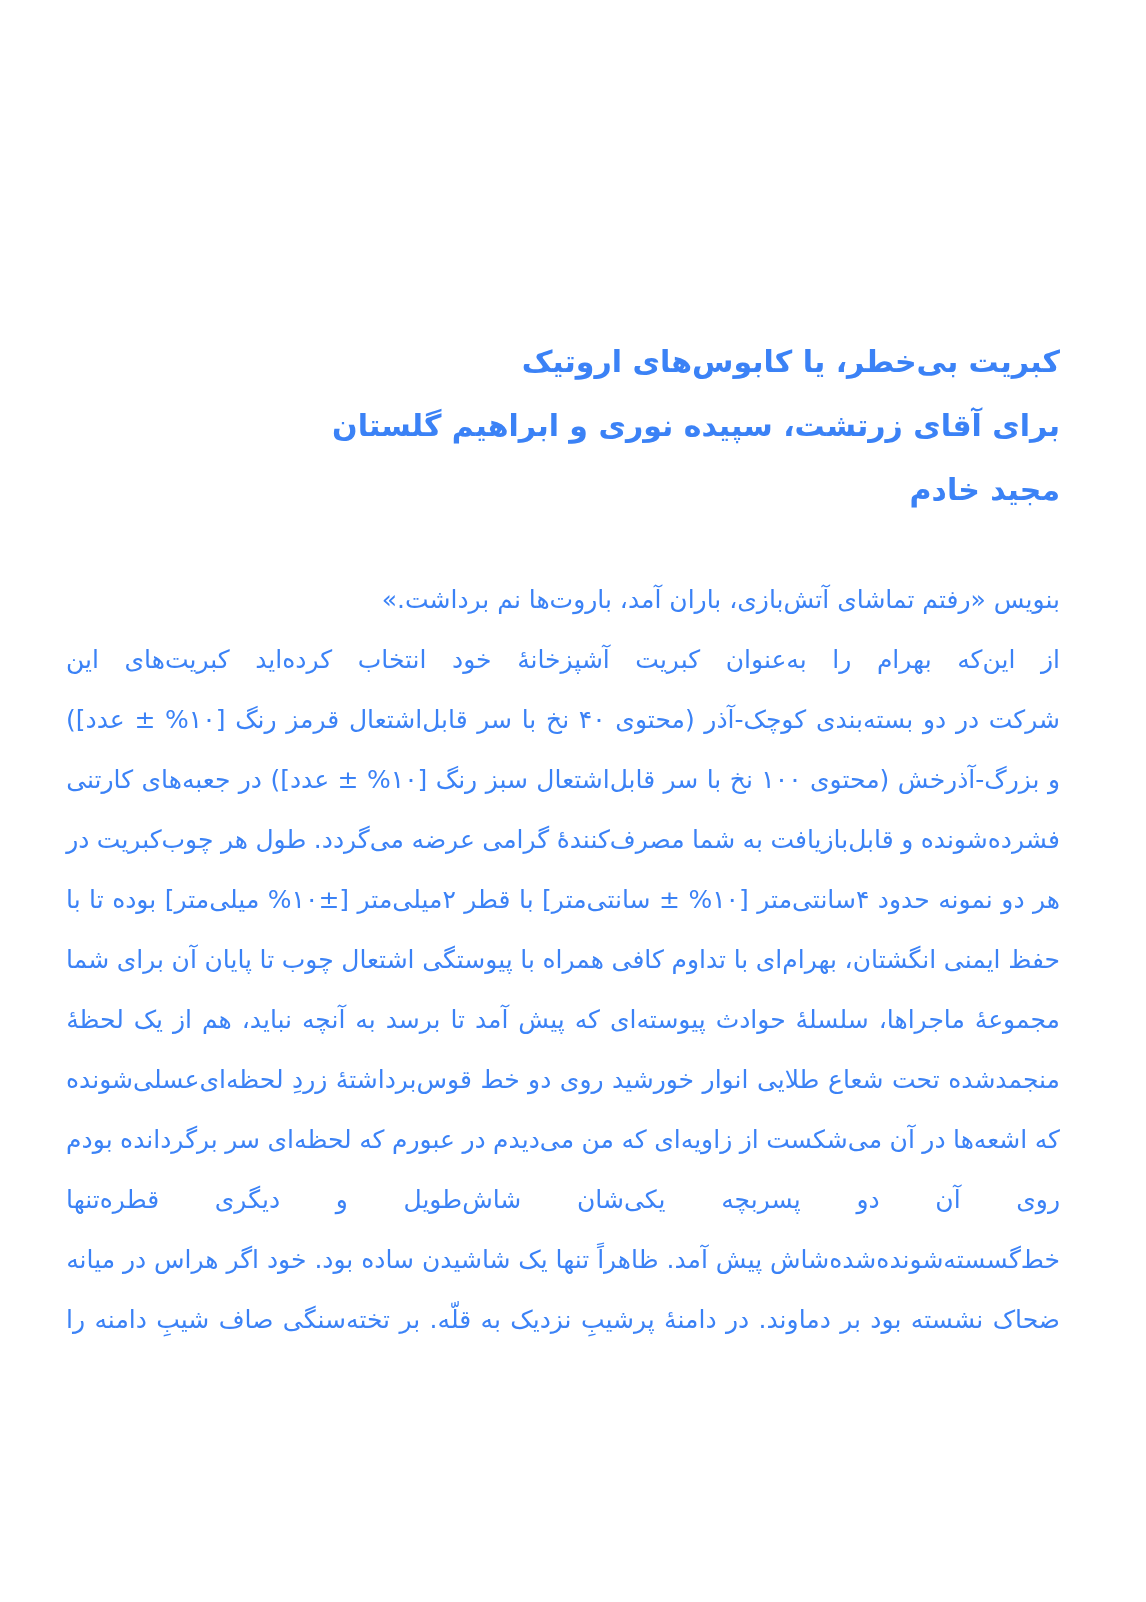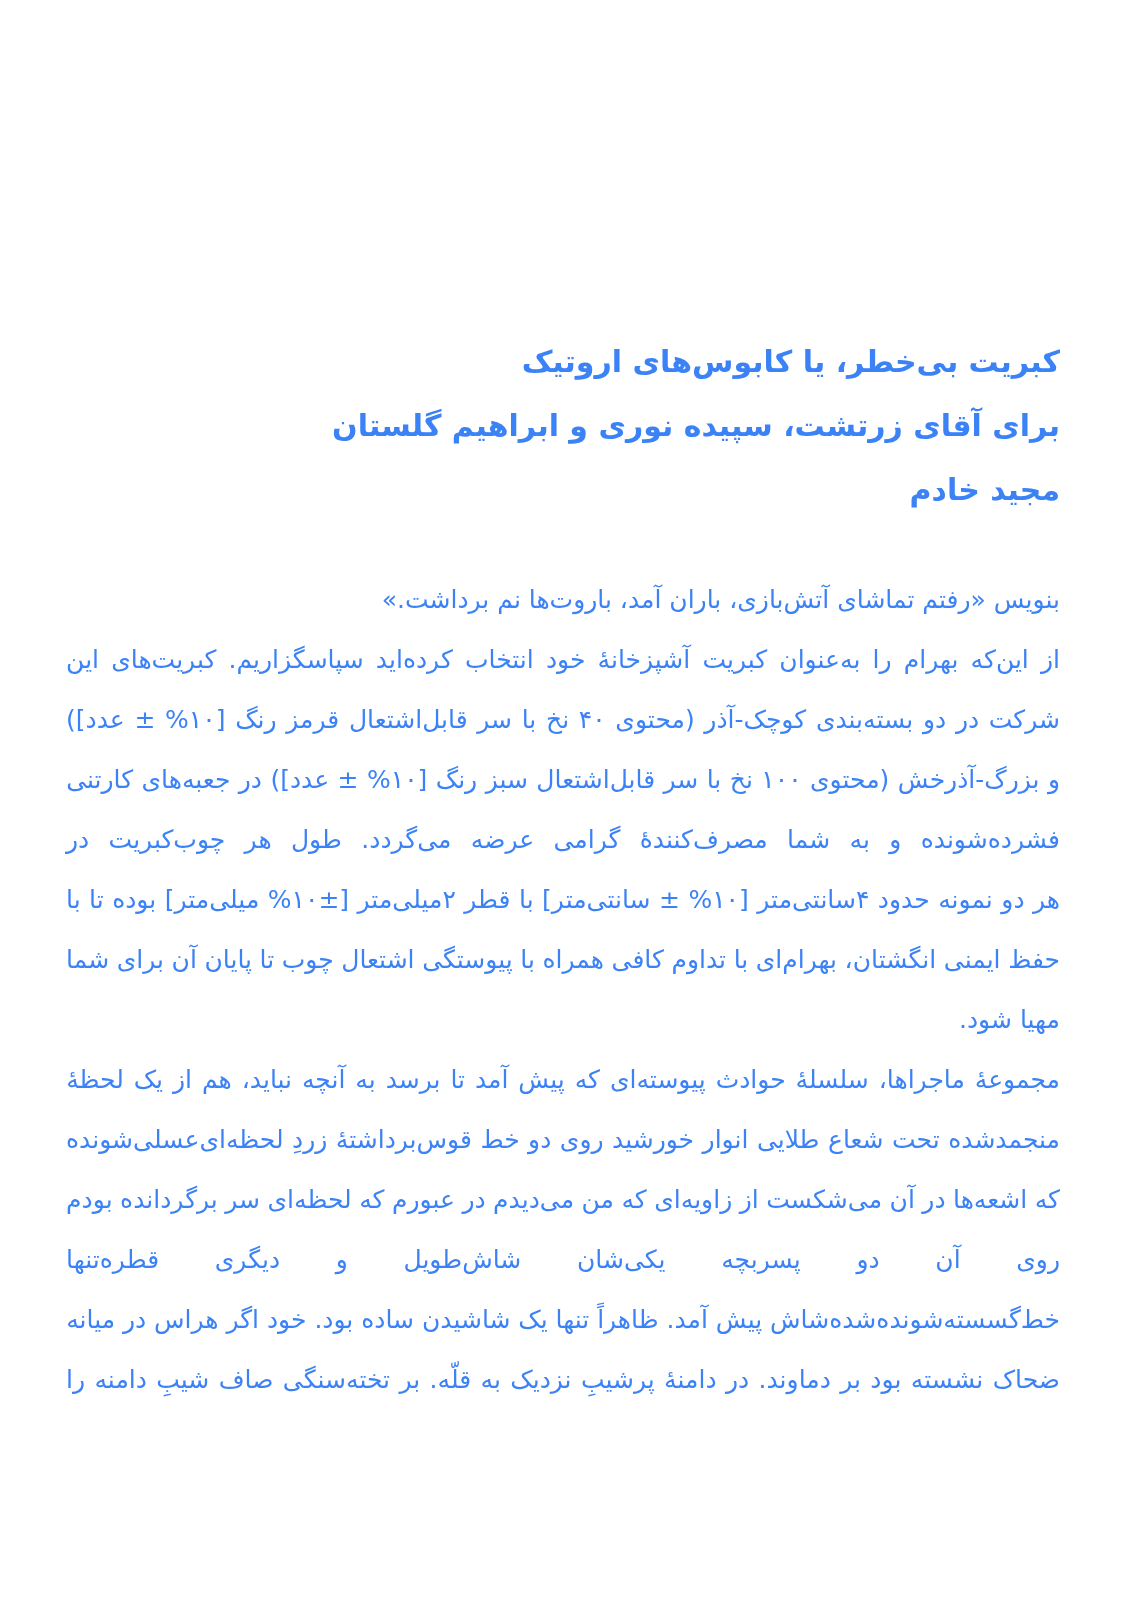--- a/index.html
+++ b/index.html
@@ -61,21 +61,20 @@
           <span>از</span>
           <span>این‌که</span>
           <span>بهرام</span>
           <span>را</span>
           <span>به‌عنوان</span>
           <span>کبریت</span>
           <span>آشپزخانهٔ</span>
           <span>خود</span>
           <span>انتخاب</span>
           <span>کرده‌اید</span>
-          <span>سپاسگزاریم.</span>
           <span>کبریت‌های</span>
           <span>این</span>
         </div>
       <div class="body-line justify">
           <span>شرکت</span>
           <span>در</span>
           <span>دو</span>
           <span>بسته‌بندی</span>
           <span>کوچک-آذر</span>
           <span>(محتوی</span>
@@ -104,20 +103,21 @@
           <span>[%۱۰</span>
           <span>±</span>
           <span>عدد])</span>
           <span>در</span>
           <span>جعبه‌های</span>
           <span>کارتنی</span>
         </div>
       <div class="body-line justify">
           <span>فشرده‌شونده</span>
           <span>و</span>
+          <span>قابل‌بازیافت</span>
           <span>به</span>
           <span>شما</span>
           <span>مصرف‌کنندهٔ</span>
           <span>گرامی</span>
           <span>عرضه</span>
           <span>می‌گردد.</span>
           <span>طول</span>
           <span>هر</span>
           <span>چوب‌کبریت</span>
           <span>در</span>
@@ -152,21 +152,20 @@
           <span>با</span>
           <span>پیوستگی</span>
           <span>اشتعال</span>
           <span>چوب</span>
           <span>تا</span>
           <span>پایان</span>
           <span>آن</span>
           <span>برای</span>
           <span>شما</span>
         </div>
-      <div class="body-line">مهیا شود.</div>
       <div class="body-line justify">
           <span>مجموعهٔ</span>
           <span>ماجراها،</span>
           <span>سلسلهٔ</span>
           <span>حوادث</span>
           <span>پیوسته‌ای</span>
           <span>که</span>
           <span>پیش</span>
           <span>آمد</span>
           <span>تا</span>

